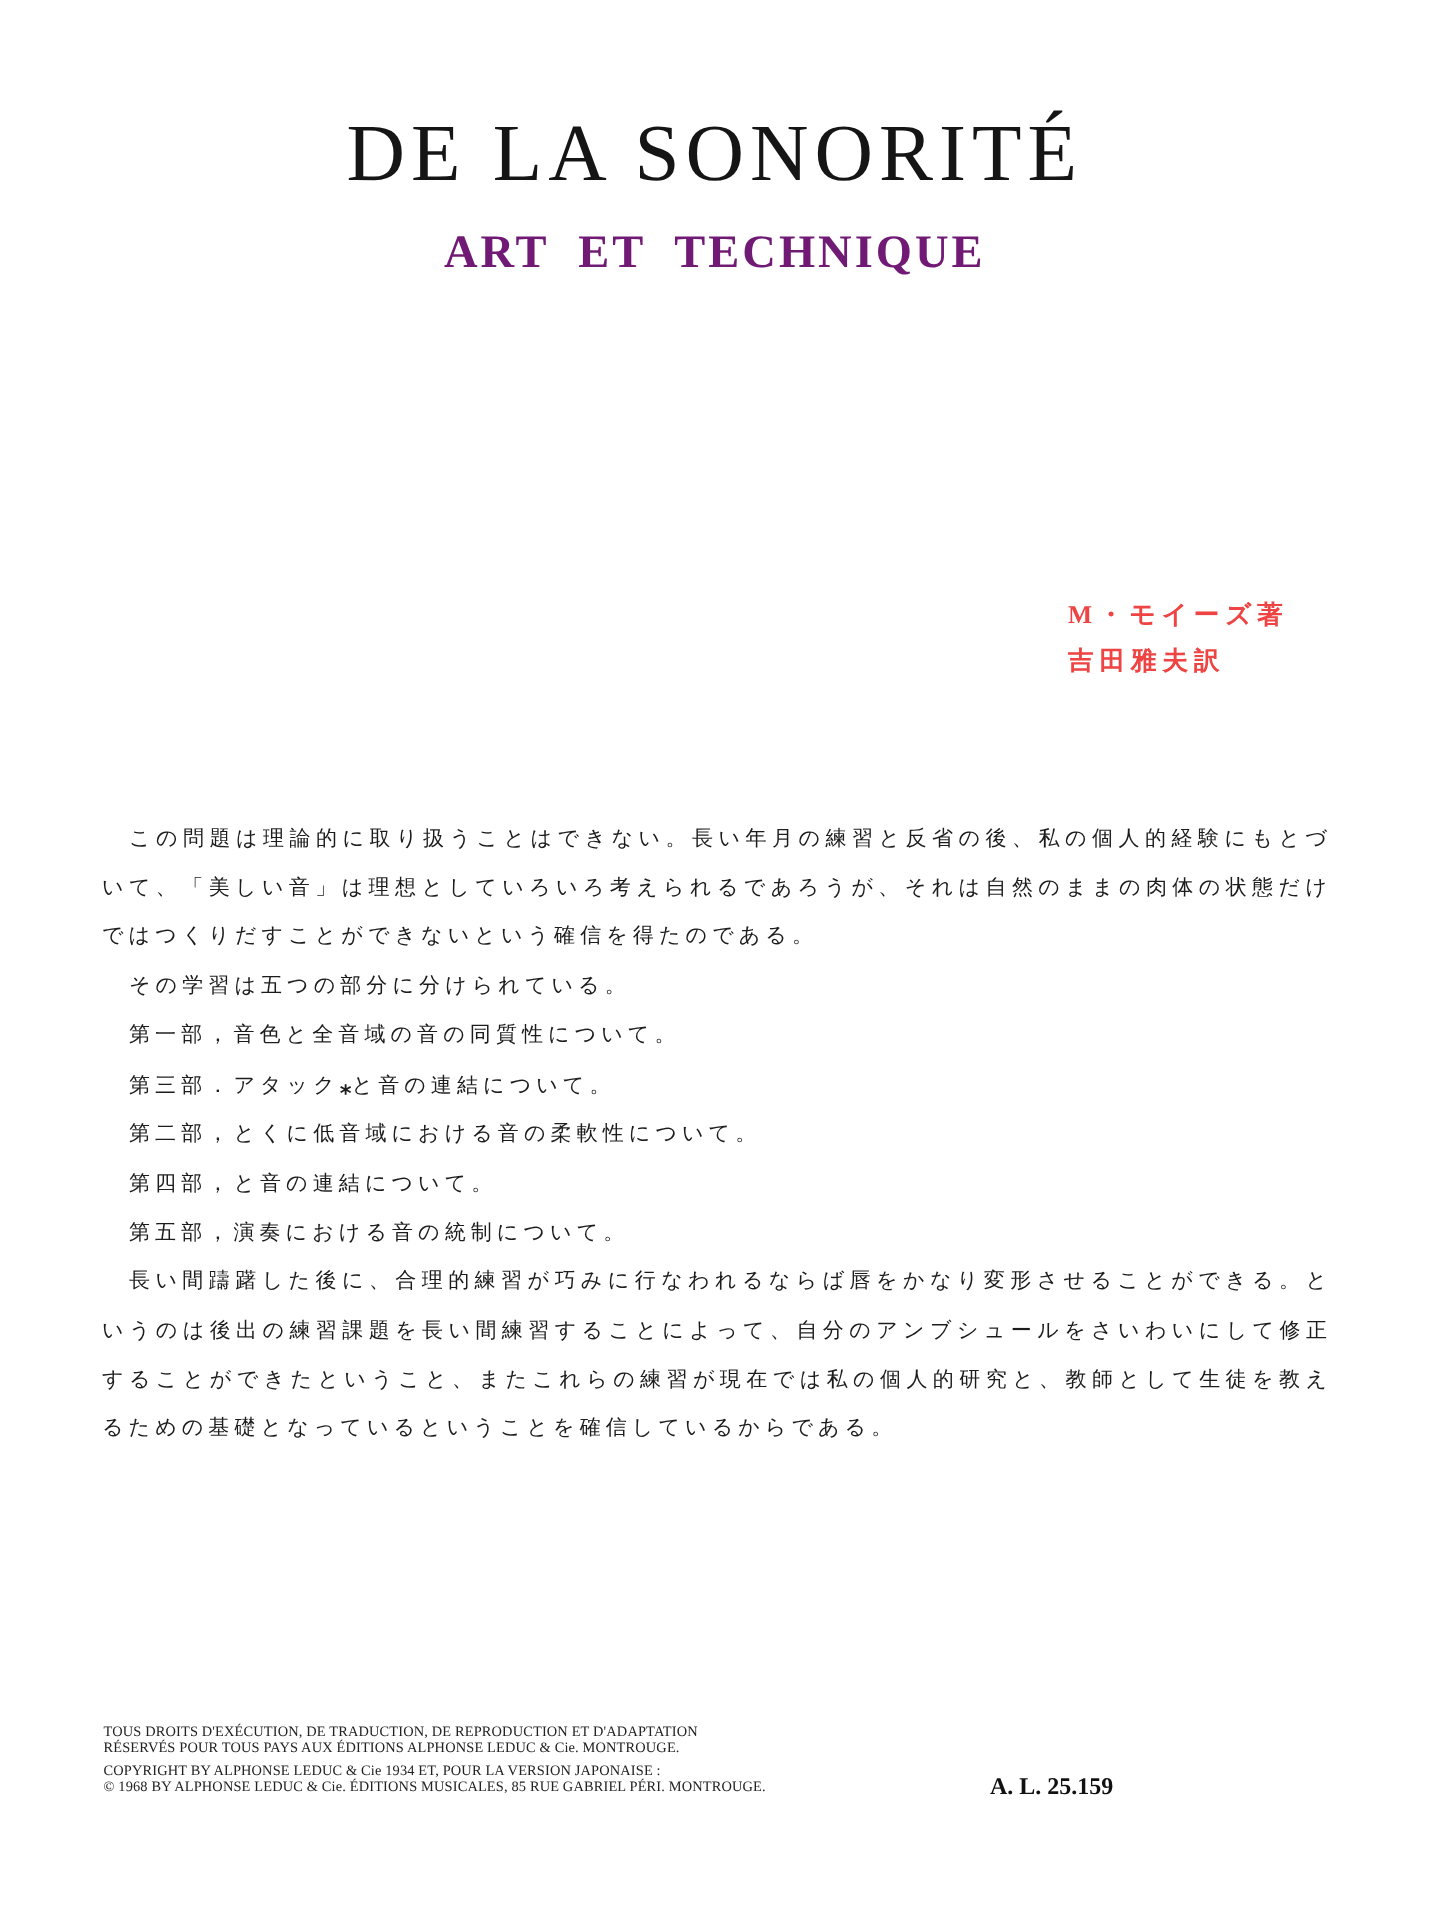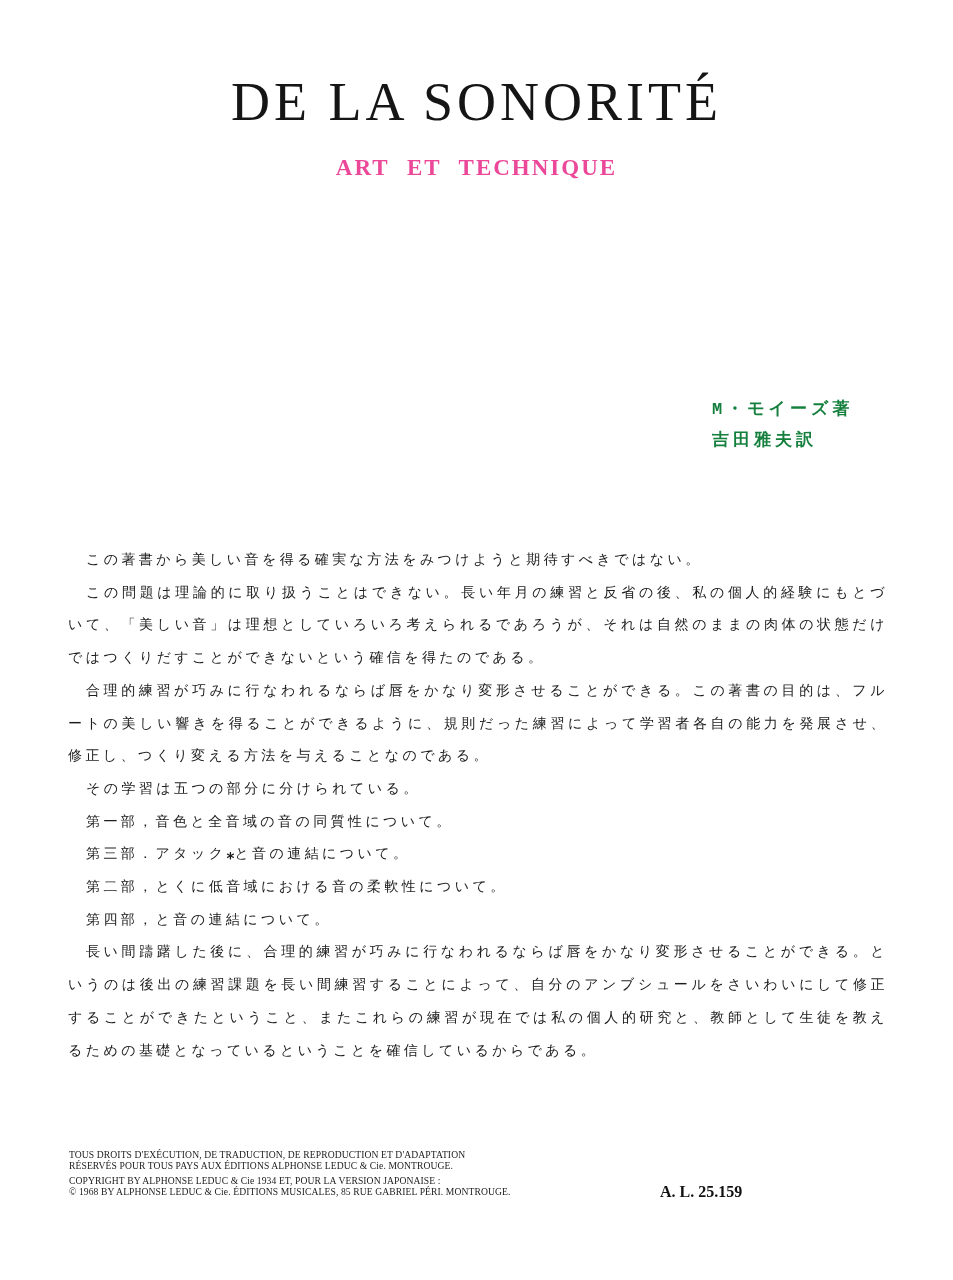--- a/index.html
+++ b/index.html
@@ -29,37 +29,37 @@
       margin: 0;
       color: #151515;
     }
     .subtitle {
       position: absolute;
       left: 0;
       width: 953px;
       top: 148px;
       text-align: center;
       font-family: "Liberation Serif", "DejaVu Serif", serif;
-      font-size: 23px;
+      font-size: 31px;
       letter-spacing: 2px;
       word-spacing: 10px;
       line-height: 40px;
       margin: 0;
-      color: #ec4899;
+      color: #701a75;
     }
     .credits {
       position: absolute;
       left: 712px;
       top: 394px;
-      font-family: Liberation Mono, monospace;
+      font-family: Liberation Serif, serif;
       font-weight: bold;
       font-size: 17px;
       line-height: 31px;
       letter-spacing: 4px;
-      color: #15803d;
+      color: #ef4444;
     }
     .credits div {
       white-space: nowrap;
     }
     .body-text {
       position: absolute;
       left: 68px;
       top: 543px;
       width: 820px;
       font-family: "DejaVu Sans", sans-serif;
@@ -111,28 +111,27 @@
 
 <h1 class="title">DE LA SONORITÉ</h1>
 <h2 class="subtitle">ART ET TECHNIQUE</h2>
 
 <div class="credits">
   <div>M・モイーズ著</div>
   <div>吉田雅夫訳</div>
 </div>
 
 <div class="body-text">
-  <p>この著書から美しい音を得る確実な方法をみつけようと期待すべきではない。</p>
   <p>この問題は理論的に取り扱うことはできない。長い年月の練習と反省の後、私の個人的経験にもとづいて、「美しい音」は理想としていろいろ考えられるであろうが、それは自然のままの肉体の状態だけではつくりだすことができないという確信を得たのである。</p>
-  <p>合理的練習が巧みに行なわれるならば唇をかなり変形させることができる。この著書の目的は、フルートの美しい響きを得ることができるように、規則だった練習によって学習者各自の能力を発展させ、修正し、つくり変える方法を与えることなのである。</p>
   <p>その学習は五つの部分に分けられている。</p>
   <p class="list">第一部，音色と全音域の音の同質性について。</p>
   <p class="list"><span>第三部．アタック</span><span class="asterisk">*</span><span>と音の連結について。</span></p>
   <p class="list">第二部，とくに低音域における音の柔軟性について。</p>
   <p class="list">第四部，と音の連結について。</p>
+  <p class="list">第五部，演奏における音の統制について。</p>
   <p>長い間躊躇した後に、合理的練習が巧みに行なわれるならば唇をかなり変形させることができる。というのは後出の練習課題を長い間練習することによって、自分のアンブシュールをさいわいにして修正することができたということ、またこれらの練習が現在では私の個人的研究と、教師として生徒を教えるための基礎となっているということを確信しているからである。</p>
 </div>
 
 <div class="footer">
   <div>TOUS DROITS D'EXÉCUTION, DE TRADUCTION, DE REPRODUCTION ET D'ADAPTATION</div>
   <div>RÉSERVÉS POUR TOUS PAYS AUX ÉDITIONS ALPHONSE LEDUC &amp; Cie. MONTROUGE.</div>
   <div class="gap"></div>
   <div>COPYRIGHT BY ALPHONSE LEDUC &amp; Cie 1934 ET, POUR LA VERSION JAPONAISE :</div>
   <div>© 1968 BY ALPHONSE LEDUC &amp; Cie. ÉDITIONS MUSICALES, 85 RUE GABRIEL PÉRI. MONTROUGE.</div>
 </div>

